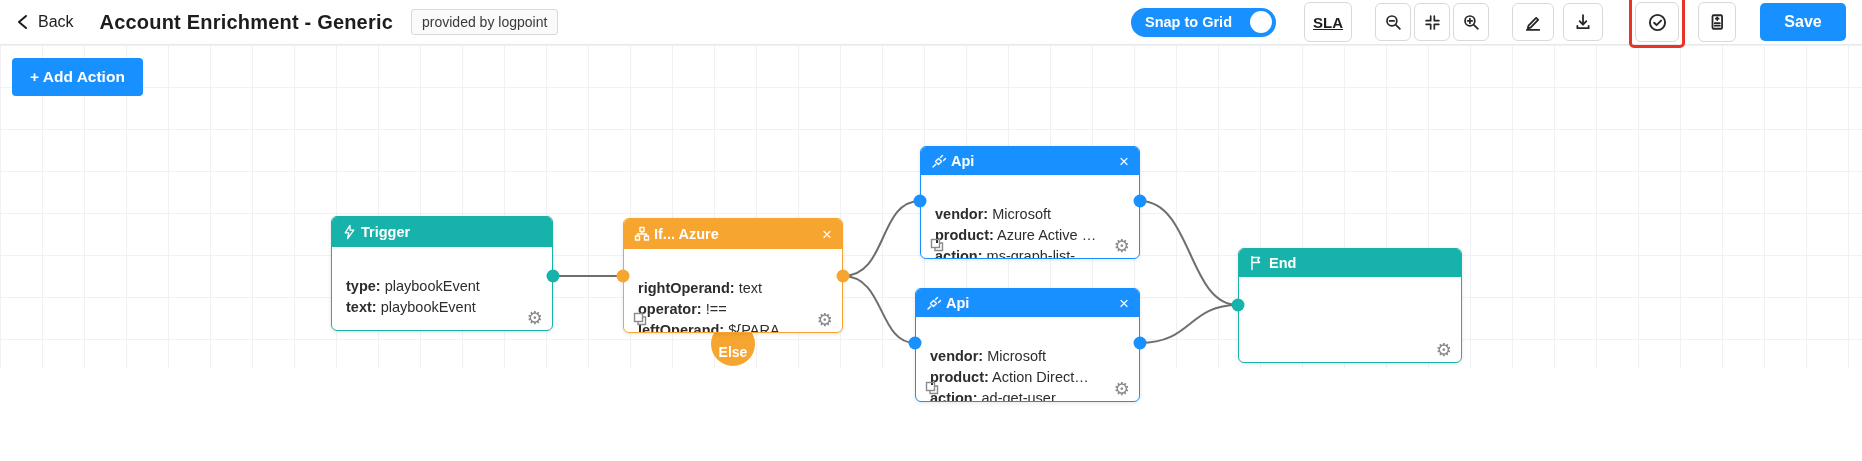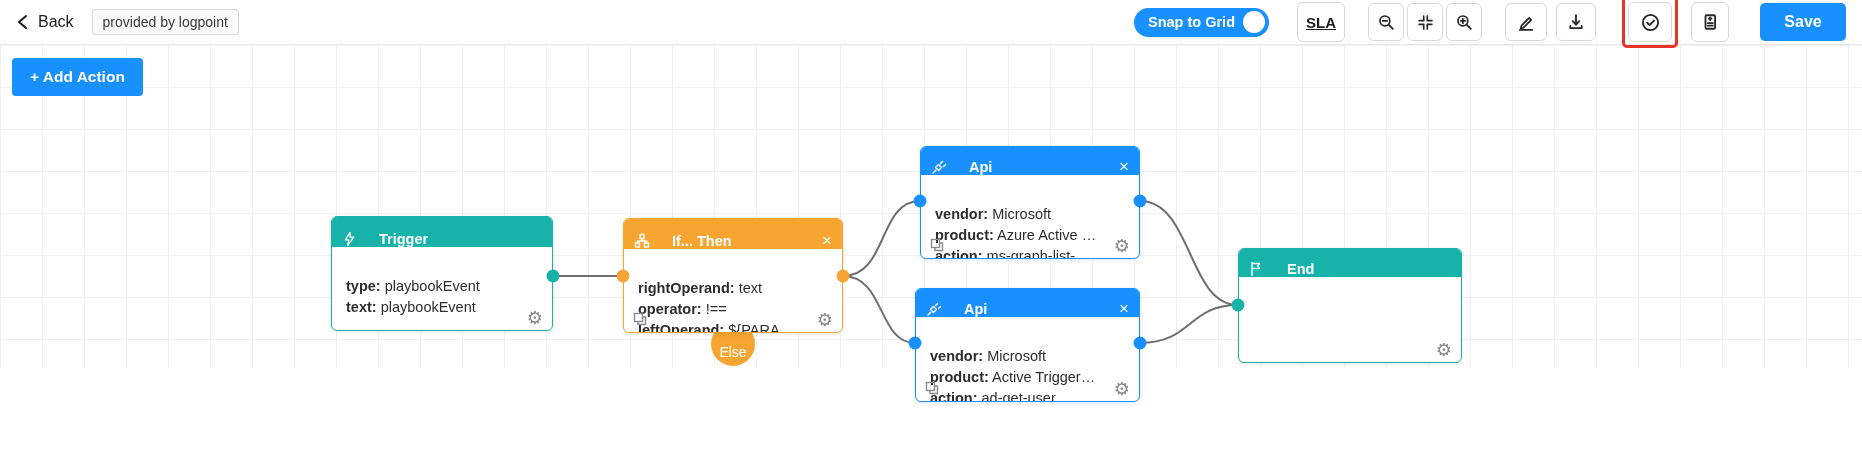--- a/index.html
+++ b/index.html
@@ -9,53 +9,53 @@
   
   .topbar { height: 45px; background: #fff; border-bottom: 1px solid #e7e8ea;
     display: flex; align-items: center; padding: 0 16px; position: relative; z-index: 10; }
   .back { display: flex; align-items: center; gap: 8px; color: #1d1d1f;
     font-size: 16px; cursor: pointer; }
   .title { font-size: 20px; font-weight: 700; color: #1d1d1f; margin-left: 26px; letter-spacing: .2px; }
   .badge { margin-left: 18px; font-size: 14px; color: #3a3a3c; background: #fafafa;
     border: 1px solid #d9d9d9; border-radius: 3px; padding: 4px 10px; }
   .right { margin-left: auto; display: flex; align-items: center; gap: 9px; }
   .snap-pill { background: #1890ff; border-radius: 15px; height: 29px;
-    display: flex; align-items: center; padding: 0 4px 0 14px; gap: 8px; cursor: pointer; }
+    display: flex; align-items: center; padding: 0 4px 0 14px; gap: 18px; cursor: pointer; }
   .snap-pill .lbl { color: #fff; font-size: 14.5px; font-weight: 600; }
   .knob { width: 22px; height: 22px; border-radius: 50%; background: #fff; }
   .tbtn { min-width: 40px; height: 38px; background: #fff; border: 1px solid #d9d9d9;
     border-radius: 6px; display: flex; align-items: center; justify-content: center;
     cursor: pointer; padding: 0 8px; text-decoration: underline; }
   .tbtn.sq { width: 36px; min-width: 36px; padding: 0; }
   .sla { font-size: 15px; font-weight: 700; color: #1d1d1f; width: 48px; height: 40px; }
   .zoomgrp { display: flex; gap: 3px; margin-left: 14px; margin-right: 14px; }
   .redwrap { border: 3px solid #ea3328; border-radius: 5px; padding: 3px; margin: 0 4px;
     display: flex; }
   .save { background: #1890ff; color: #fff; font-size: 16px; font-weight: 700;
-    border: none; border-radius: 5px; width: 86px; height: 38px; cursor: pointer; margin-left: 22px; }
+    border: none; border-radius: 5px; width: 86px; height: 38px; cursor: pointer; margin-left: 15px; }
   .icon-dark { stroke: #262626; fill: none; stroke-width: 1.6; stroke-linecap: round; stroke-linejoin: round; }
 
   
   .canvas { position: relative; width: 1862px; height: 323px; background: #fff;
     background-image:
       linear-gradient(to right, #f0f1f4 1px, transparent 1px),
       linear-gradient(to bottom, #f0f1f4 1px, transparent 1px);
     background-size: 42px 42px; }
   .add-action { position: absolute; left: 12px; top: 13px; background: #1890ff; color: #fff;
     font-size: 15.5px; font-weight: 700; border: none; border-radius: 4px;
     padding: 10px 18px; cursor: pointer; z-index: 5; }
 
   svg.edges { position: absolute; left: 0; top: 0; width: 1862px; height: 399px; z-index: 1; }
   svg.edges path { stroke: #6e6e6e; stroke-width: 2; fill: none; }
 
   
   .node { position: absolute; background: #fff; border-radius: 6px; z-index: 3;
     box-shadow: 0 1px 4px rgba(0,0,0,.10); display: flex; flex-direction: column; }
-  .node .hdr { height: 30px; border-radius: 5px 5px 0 0; display: flex; align-items: flex-end;
-    padding: 0 10px; gap: 22px; color: #fff; font-size: 14.5px; font-weight: 700; }
+  .node .hdr { height: 30px; border-radius: 5px 5px 0 0; display: flex; align-items: center;
+    padding: 0 10px; gap: 4px; color: #fff; font-size: 14.5px; font-weight: 700; }
   .node .hdr .x { margin-left: auto; font-size: 17px; font-weight: 400; line-height: 1;
     cursor: pointer; opacity: .95; }
   .node .body { flex: 1; padding: 8px 6px 4px 14px; font-size: 14.5px; color: #2d2d2f;
     line-height: 21px; white-space: nowrap; overflow: hidden; margin-top: 21px; }
   .node .body b { font-weight: 700; }
   .node .copy { position: absolute; left: 8px; bottom: 5px; }
   .node .gear { position: absolute; right: 9px; bottom: 3px; font-size: 18px; color: #8a8a8e;
     cursor: pointer; line-height: 1; }
 
   .node.trigger { left: 331px; top: 171px; width: 222px; height: 115px; border: 1px solid #17b2a9; }
@@ -63,41 +63,42 @@
   .node.ifthen  { left: 623px; top: 173px; width: 220px; height: 115px; border: 1px solid #f7a531; }
   .node.ifthen .hdr { background: #f7a531; }
   .node.api1 { left: 920px; top: 101px; width: 220px; height: 113px; border: 1px solid #1890ff; }
   .node.api1 .hdr { background: #1890ff; height: 28px; }
   .node.api2 { left: 915px; top: 243px; width: 225px; height: 114px; border: 1px solid #1890ff; }
   .node.api2 .hdr { background: #1890ff; height: 28px; }
   .node.end { left: 1238px; top: 203px; width: 224px; height: 115px; border: 1px solid #17b2a9; }
   .node.end .hdr { background: #17b2a9; height: 28px; }
 
   .else-bubble { position: absolute; left: 711px; top: 277px; width: 44px; height: 44px;
-    border-radius: 50%; background: #f7a531; color: #fff; font-size: 14px; font-weight: 400;
+    border-radius: 50%; background: #f7a531; color: #fff; font-size: 14px; font-weight: 700;
     display: flex; align-items: flex-end; justify-content: center; padding-bottom: 6px; z-index: 2; }
 
   .port { position: absolute; width: 13px; height: 13px; border-radius: 50%;
     transform: translate(-50%,-50%); z-index: 4; }
   .port.teal { background: #17b2a9; } .port.orange { background: #f7a531; }
   .port.blue { background: #1890ff; }
 
   .wicon { stroke: #fff; fill: none; stroke-width: 1.4; stroke-linecap: round; stroke-linejoin: round; }
   .gicon { stroke: #8a8a8e; fill: none; stroke-width: 1.4; }
 </style>
 </head>
 <body>
 
 <div class="topbar">
   <div class="back">
     <svg width="14" height="16" viewBox="0 0 14 16">
       <polyline points="10,2 3,8 10,14" stroke="#1d1d1f" stroke-width="2" fill="none" stroke-linecap="round" stroke-linejoin="round"></polyline>
     </svg>
     <span>Back</span>
   </div>
+  <div class="title">Account Enrichment - Generic</div>
   <div class="badge">provided by logpoint</div>
 
   <div class="right">
     <div class="snap-pill">
       <span class="lbl">Snap to Grid</span>
       <span class="knob"></span>
     </div>
     <span style="width:10px"></span>
     <button class="tbtn sla">SLA</button>
     <div class="zoomgrp">
@@ -189,21 +190,21 @@
   </div>
 
   <div class="node ifthen">
     <div class="hdr">
       <svg width="16" height="16" viewBox="0 0 16 16" class="wicon">
         <rect x="6" y="1.5" width="4" height="4"></rect>
           <rect x="1.5" y="10" width="4" height="4"></rect>
           <rect x="10.5" y="10" width="4" height="4"></rect>
         <path d="M8 5.5 V8 M3.5 10 V8 H12.5 V10"></path>
       </svg>
-      <span>If... Then</span>
+      <span>If... Azure</span>
       <span class="x">×</span>
     </div>
     <div class="body">
       <div><b>rightOperand:</b><span> text</span></div>
       <div><b>operator:</b><span> !==</span></div>
       <div><b>leftOperand:</b><span> ${PARA…</span></div>
     </div>
     <svg class="copy gicon" width="16" height="16" viewBox="0 0 16 16">
       <rect x="2.5" y="2.5" width="8" height="8"></rect>
         <path d="M6 11 V13.5 H13.5 V6 H11"></path>
@@ -240,21 +241,21 @@
         <path d="M2 14 L4.8 11.2"></path>
           <path d="M4.5 8.5 L7.5 5.5 L10.5 8.5 L7.5 11.5 Z"></path>
         <path d="M9.5 4.5 L11.5 2.5"></path>
           <path d="M12.5 7.5 L14.5 5.5"></path>
       </svg>
       <span>Api</span>
       <span class="x">×</span>
     </div>
     <div class="body">
       <div><b>vendor:</b><span> Microsoft</span></div>
-      <div><b>product:</b><span> Active Trigger…</span></div>
+      <div><b>product:</b><span> Action Direct…</span></div>
       <div><b>action:</b><span> ad-get-user</span></div>
     </div>
     <svg class="copy gicon" width="16" height="16" viewBox="0 0 16 16">
       <rect x="2.5" y="2.5" width="8" height="8"></rect>
         <path d="M6 11 V13.5 H13.5 V6 H11"></path>
     </svg>
     <span class="gear">⚙</span>
   </div>
 
   <div class="node end">

